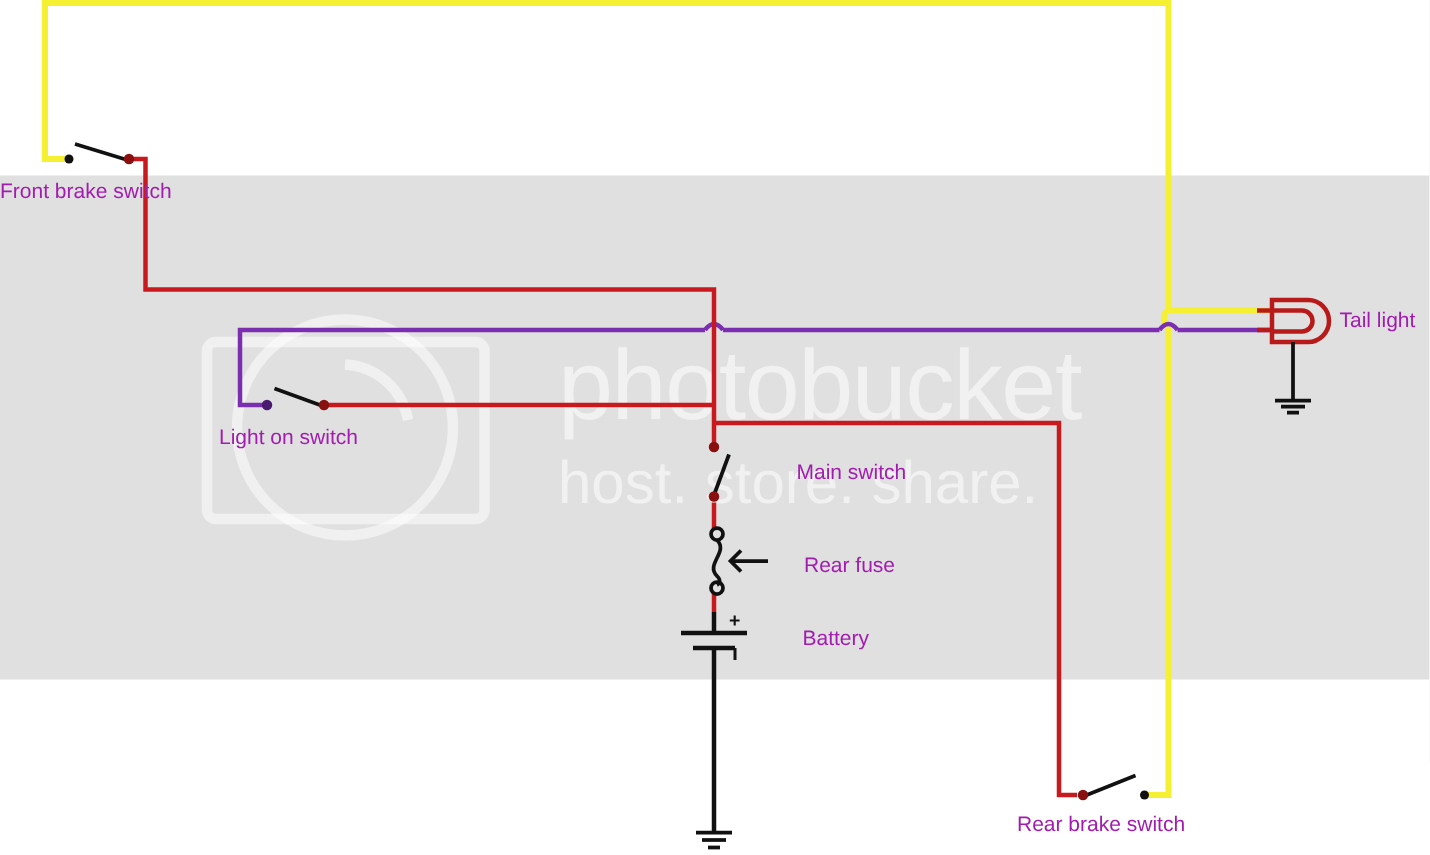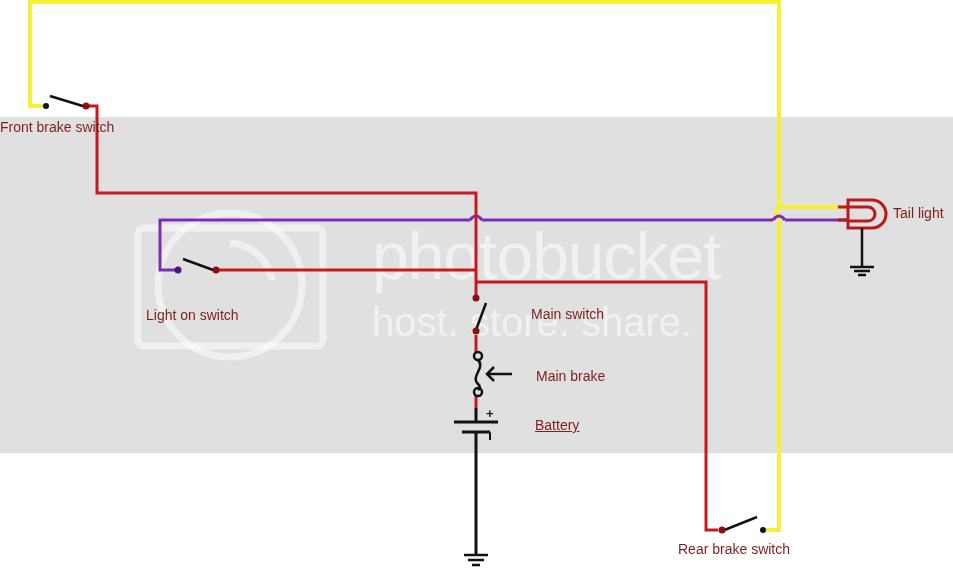--- a/index.html
+++ b/index.html
@@ -1,19 +1,19 @@
 <!DOCTYPE html>
 <html><head>
   <meta charset="utf-8">
   <style>
     html, body { margin: 0; padding: 0; background: #ffffff; }
     body { width: 953px; height: 570px; overflow: hidden; position: relative; font-family: "Liberation Sans", sans-serif; }
     .band { position: absolute; left: 0; top: 117px; width: 953px; height: 336px; background: #e0e0e0; }
     svg.diagram { position: absolute; left: 0; top: 0; }
-    .label { position: absolute; font-family: "Liberation Sans", sans-serif; font-size: 14px; color: #7f1d1d; white-space: nowrap; line-height: 16px; }
+    .label { position: absolute; font-family: "Liberation Sans", sans-serif; font-size: 14px; color: #a21caf; white-space: nowrap; line-height: 16px; }
     .wm { position: absolute; color: rgba(255,255,255,0.55); font-family: Liberation Sans, sans-serif; white-space: nowrap; }
     .wm-big { left: 372px; top: 218px; font-size: 66px; letter-spacing: -1px; }
     .wm-small { left: 372px; top: 300px; font-size: 40px; text-align: right; }
   </style>
 </head>
 <body>
 
 <div class="band"></div>
 
 <div class="wm wm-big">photobucket</div>
@@ -111,18 +111,18 @@
   </g>
 
   <g>
     <line x1="722" y1="531" x2="757" y2="517" stroke="#111" stroke-width="2.5"></line>
     <circle cx="722" cy="530" r="3.5" fill="#8a1010"></circle>
     <circle cx="763" cy="530" r="3" fill="#111"></circle>
   </g>
 </svg>
 
 <div class="label" style="left:0px; top:119px;">Front brake switch</div>
-<div class="label" style="left:146px; top:283px;margin-top:24px;">Light on switch</div>
+<div class="label" style="left:146px; top:283px;">Light on switch</div>
 <div class="label" style="left:531px; top:306px;">Main switch</div>
-<div class="label" style="left:536px; top:368px;">Main brake</div>
-<div class="label" style="left:535px; top:417px;text-decoration:underline;">Battery</div>
+<div class="label" style="left:536px; top:368px;">Rear fuse</div>
+<div class="label" style="left:535px; top:417px;">Battery</div>
 <div class="label" style="left:893px; top:205px;text-align:right;">Tail light</div>
 <div class="label" style="left:678px; top:541px;">Rear brake switch</div>
 
 </body></html>

